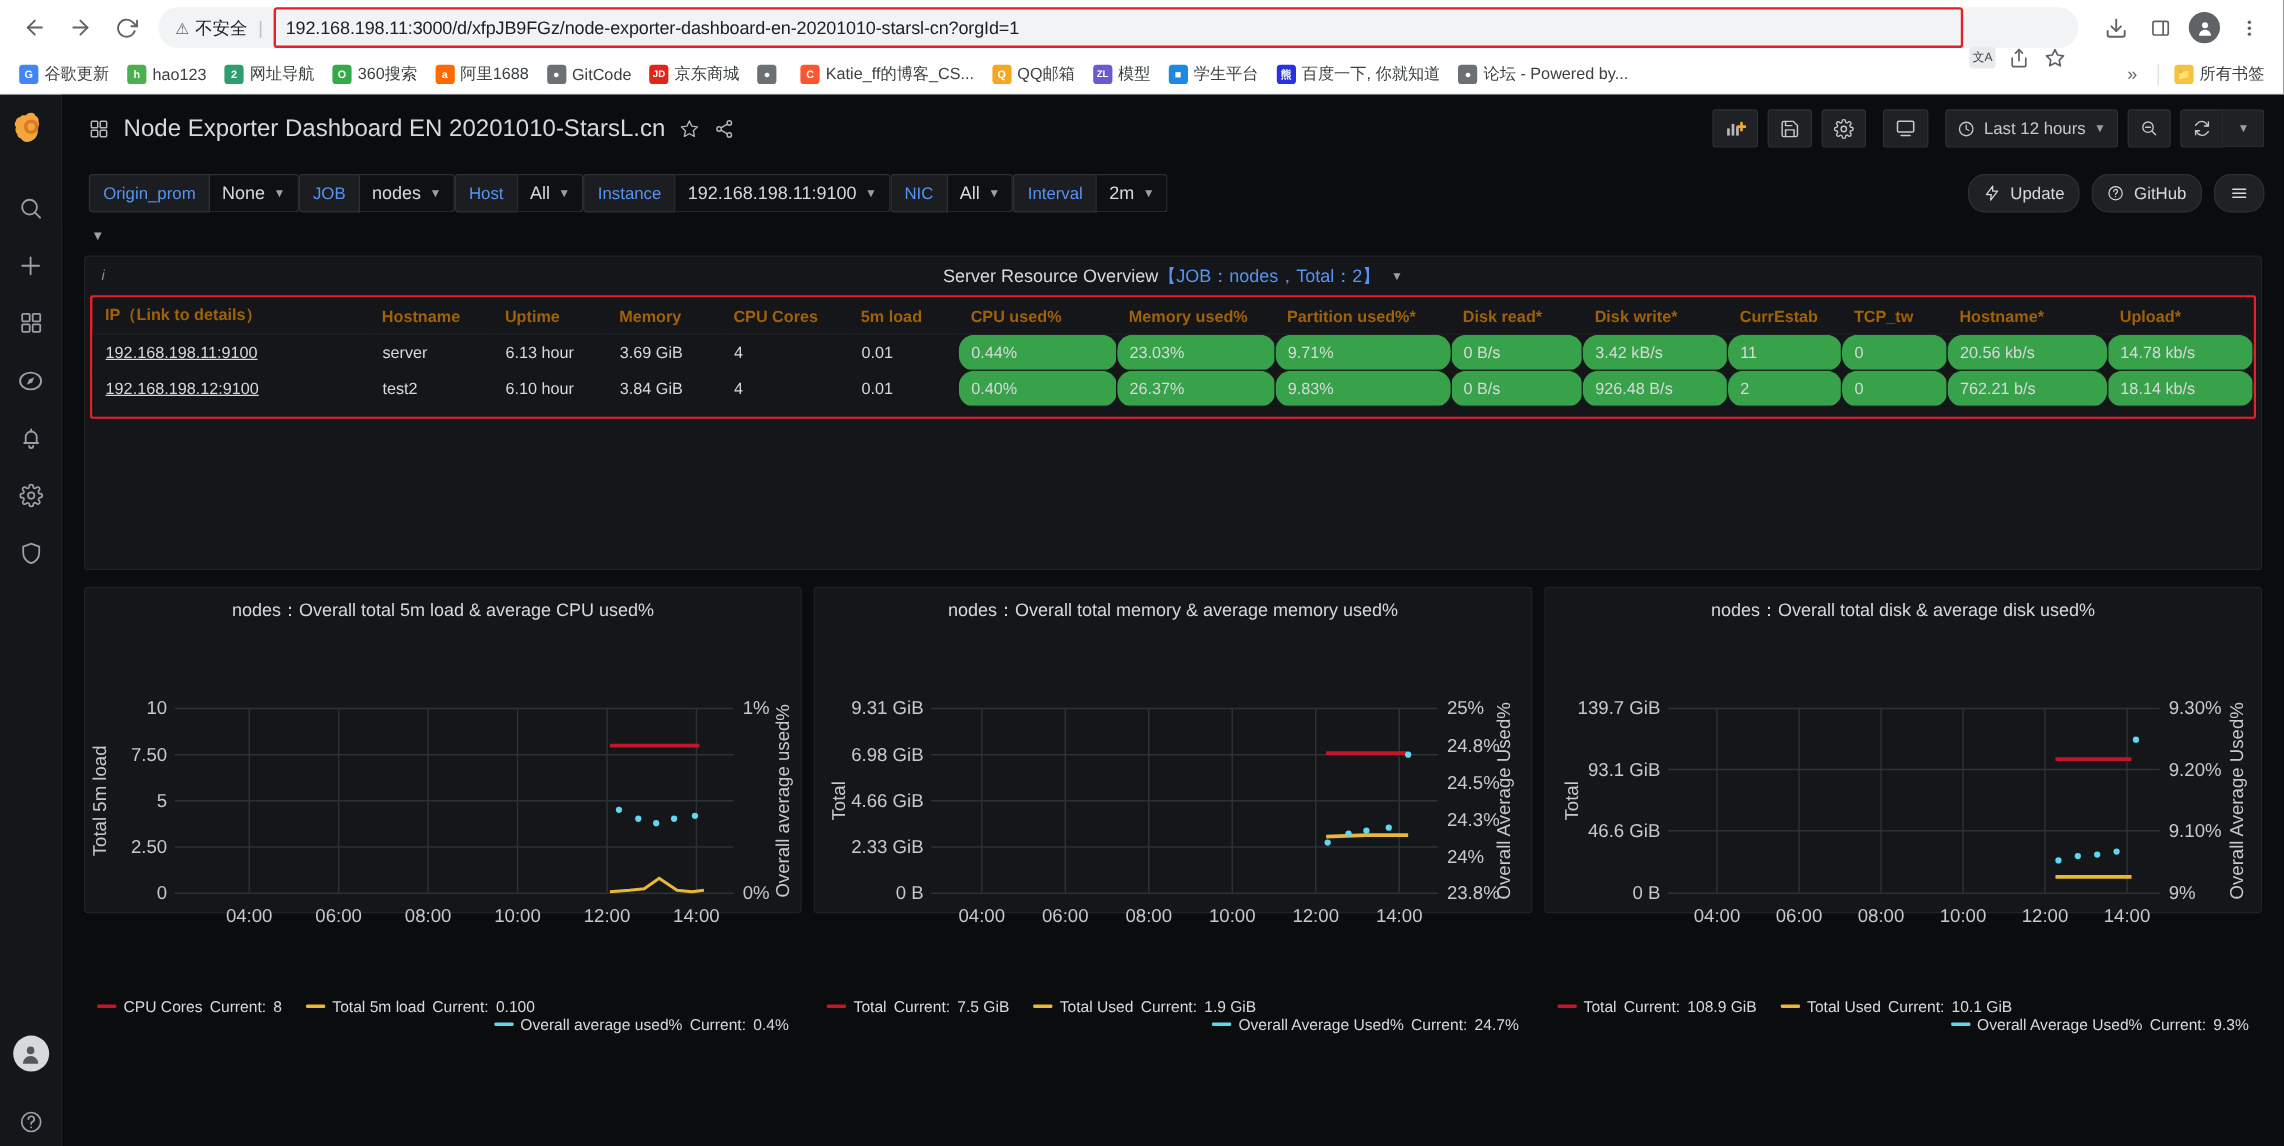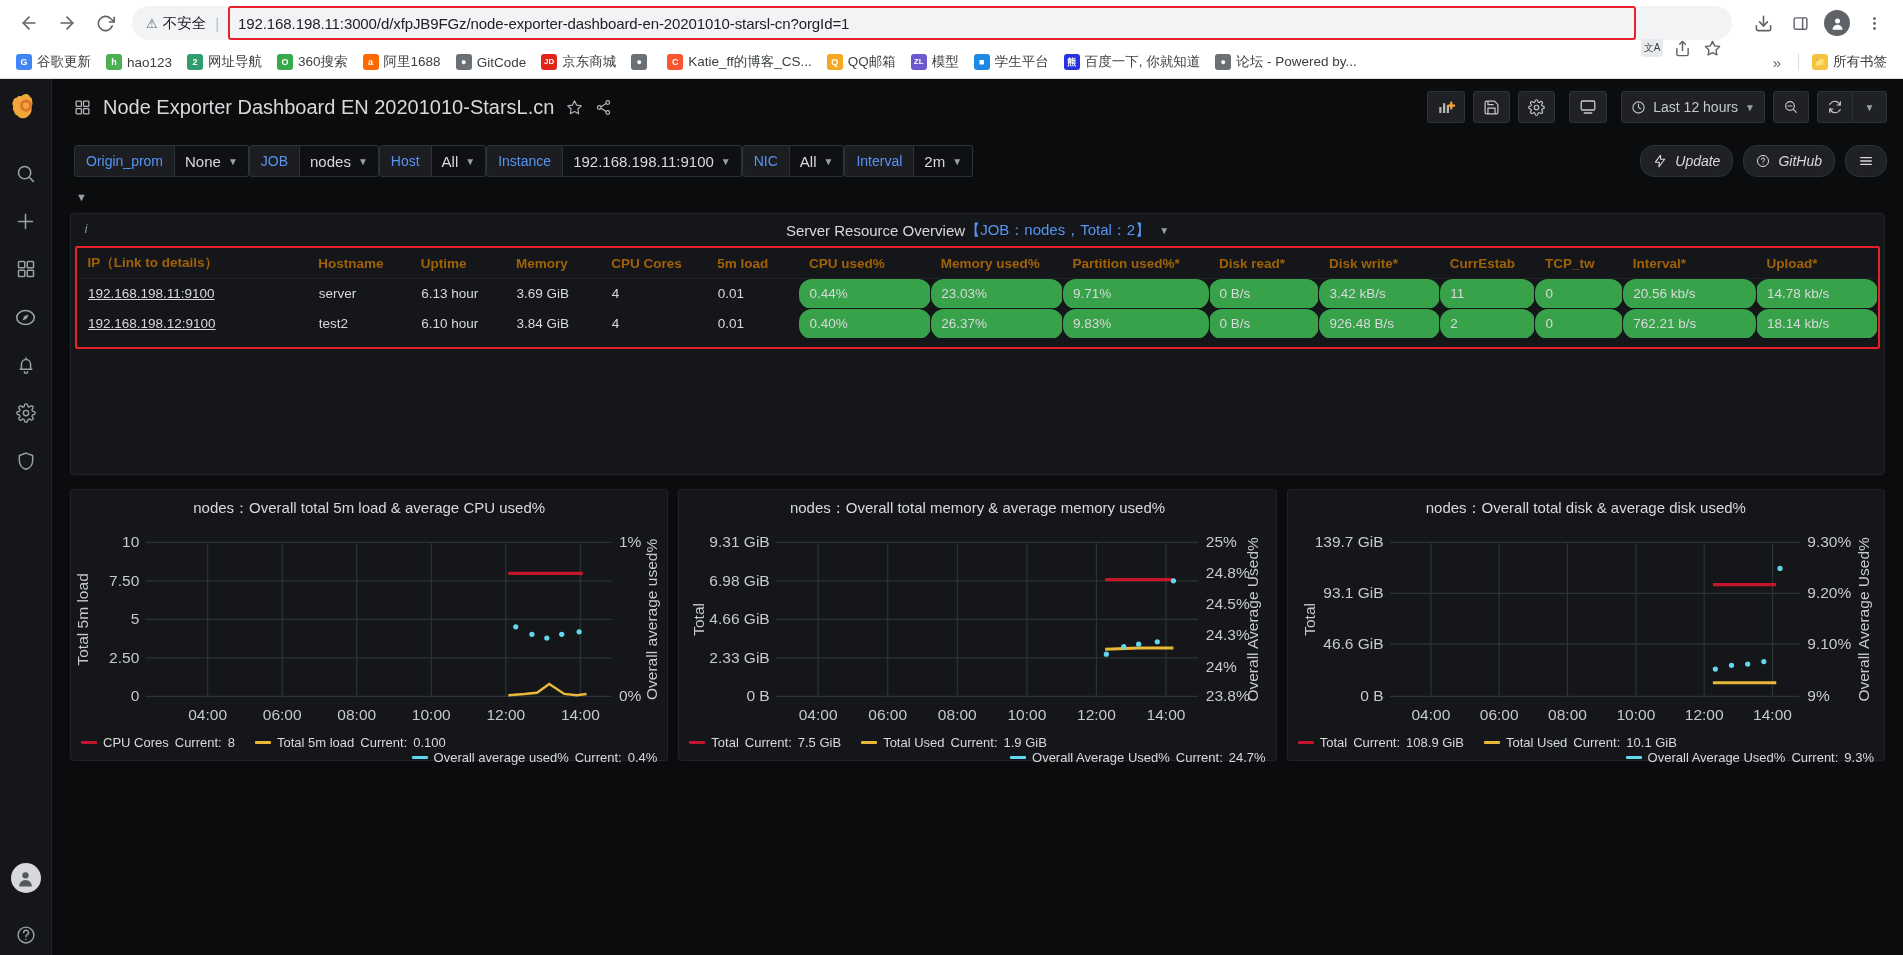--- a/index.html
+++ b/index.html
@@ -127,21 +127,21 @@
   .var-value {
     height: 32px; padding: 0 10px; background: #0e1013; border: 1px solid #2c3235;
     border-left: none; border-radius: 0 3px 3px 0;
     display: flex; align-items: center; gap: 7px; color: #d8d9da; font-size: 15px; white-space: nowrap;
   }
   .chev { font-size: 10px; color: #9aa0a6; }
   .var-spacer { flex: 1; }
   .btn-plain {
     height: 32px; padding: 0 12px; background: #1f2125; border: 1px solid #2c3235;
     border-radius: 14px; display: flex; align-items: center; gap: 8px;
-    color: #d8d9da; font-size: 14px; margin-left: 10px; font-style: italic;
+    color: #d8d9da; font-size: 14px; margin-left: 10px;
   }
 
   
   .row-header {
     display: flex; align-items: center; gap: 8px;
     padding: 4px 22px 10px 24px; color: #d8d9da; font-size: 17px;
   }
   .row-chev { font-size: 11px; color: #9aa0a6; }
 
   
@@ -175,21 +175,21 @@
     border: 1px solid #141619;
   }
   td.cell-green { background: #37a24a; color: #ffffff; border-radius: 13px; }
   td.cell-link a { color: #d8d9da; text-decoration: underline; }
   .tbl-pad { height: 8px; background: #141619; }
 
   
   .graph-row { display: flex; gap: 10px; padding: 14px 18px 0 18px; }
   .gpanel {
     flex: 1; background: #141619; border: 1px solid #202226; border-radius: 3px;
-    height: 272px; display: flex; flex-direction: column; min-width: 0;
+    height: 272px; display: flex; flex-direction: column; min-width: 0; gap: 48px;
   }
   .gpanel-title {
     text-align: center; color: #d8d9da; font-size: 15px; padding: 9px 0 2px 0;
   }
   .gplot { flex: 1; position: relative; }
   .legend { padding: 4px 10px 8px 10px; font-size: 13px; color: #d8d9da; }
   .legend-line { display: flex; align-items: center; gap: 6px; }
   .legend-line.right { justify-content: flex-end; }
   .lg-item { display: flex; align-items: center; gap: 6px; margin-right: 14px; }
   .lg-swatch { width: 16px; height: 3px; border-radius: 1px; display: inline-block; }
@@ -619,21 +619,21 @@
                 <th>Memory</th>
                 <th>CPU Cores</th>
                 <th>5m load</th>
                 <th>CPU used%</th>
                 <th>Memory used%</th>
                 <th>Partition used%*</th>
                 <th>Disk read*</th>
                 <th>Disk write*</th>
                 <th>CurrEstab</th>
                 <th>TCP_tw</th>
-                <th>Interval*</th>
+                <th>Hostname*</th>
                 <th>Upload*</th>
               </tr>
             </thead>
             <tbody>
               <tr>
                 <td class="cell-link"><a href="#">192.168.198.11:9100</a></td>
                 <td>server</td>
                 <td>6.13 hour</td>
                 <td>3.69 GiB</td>
                 <td>4</td>

